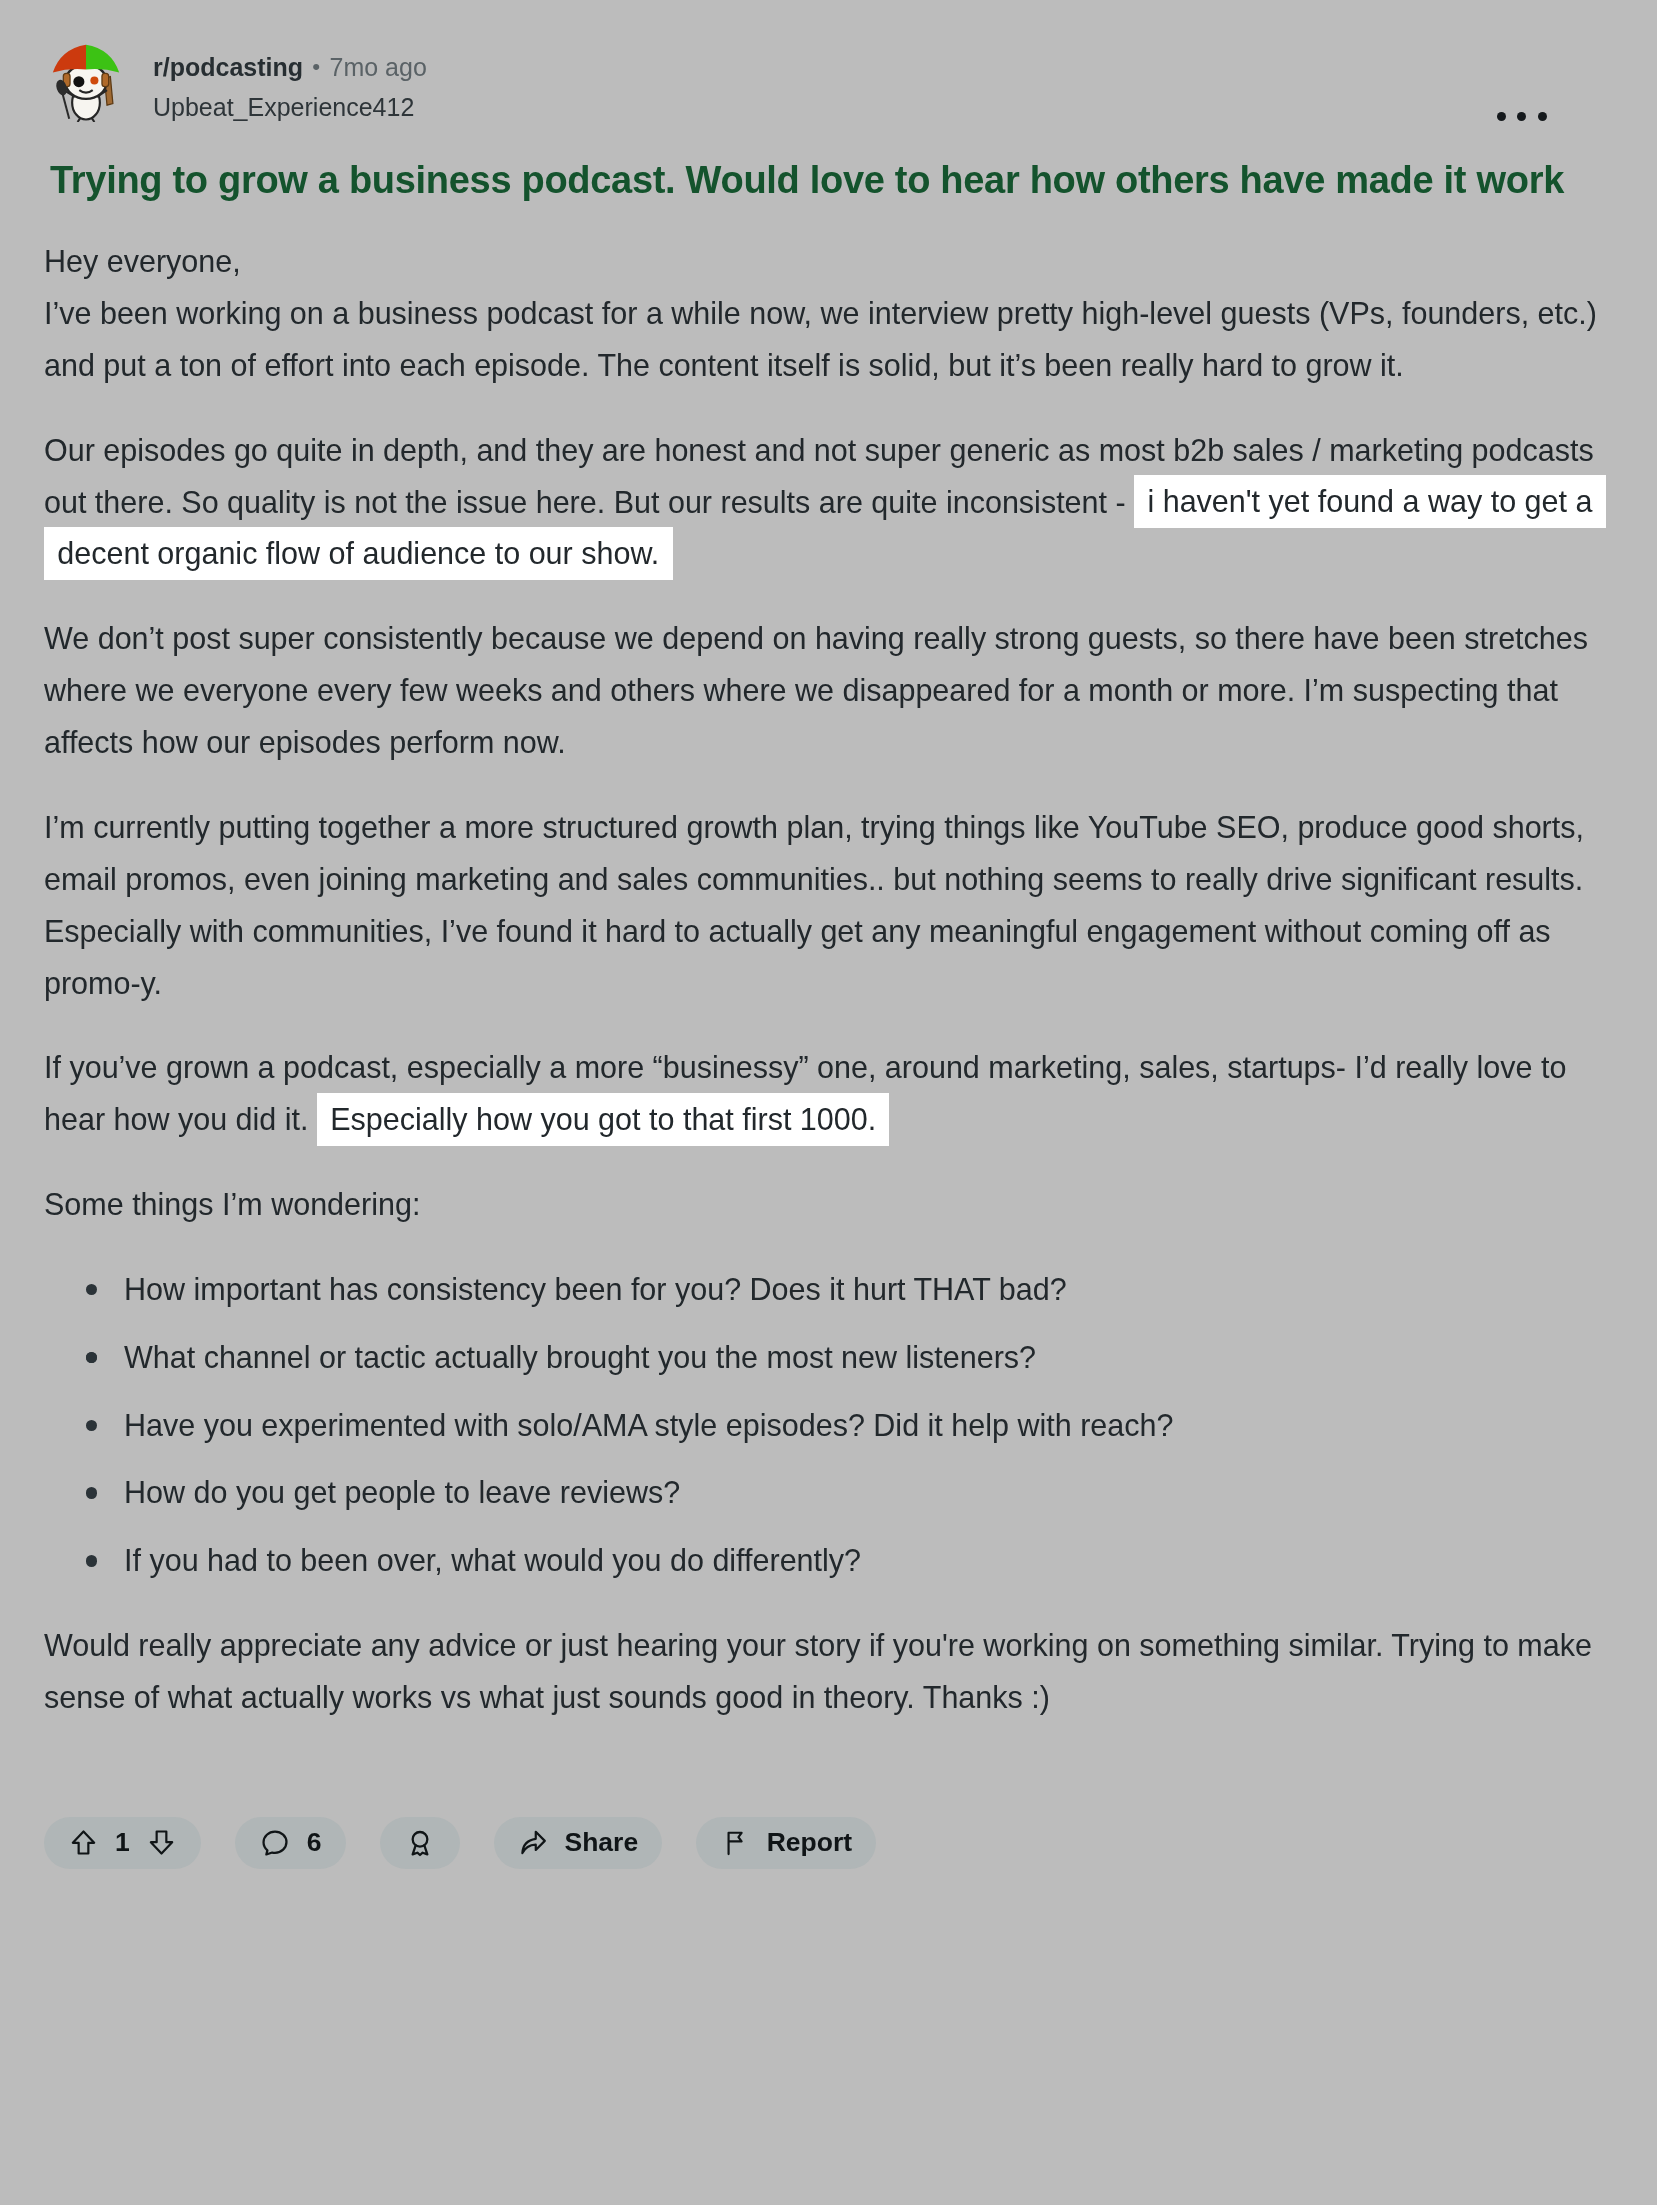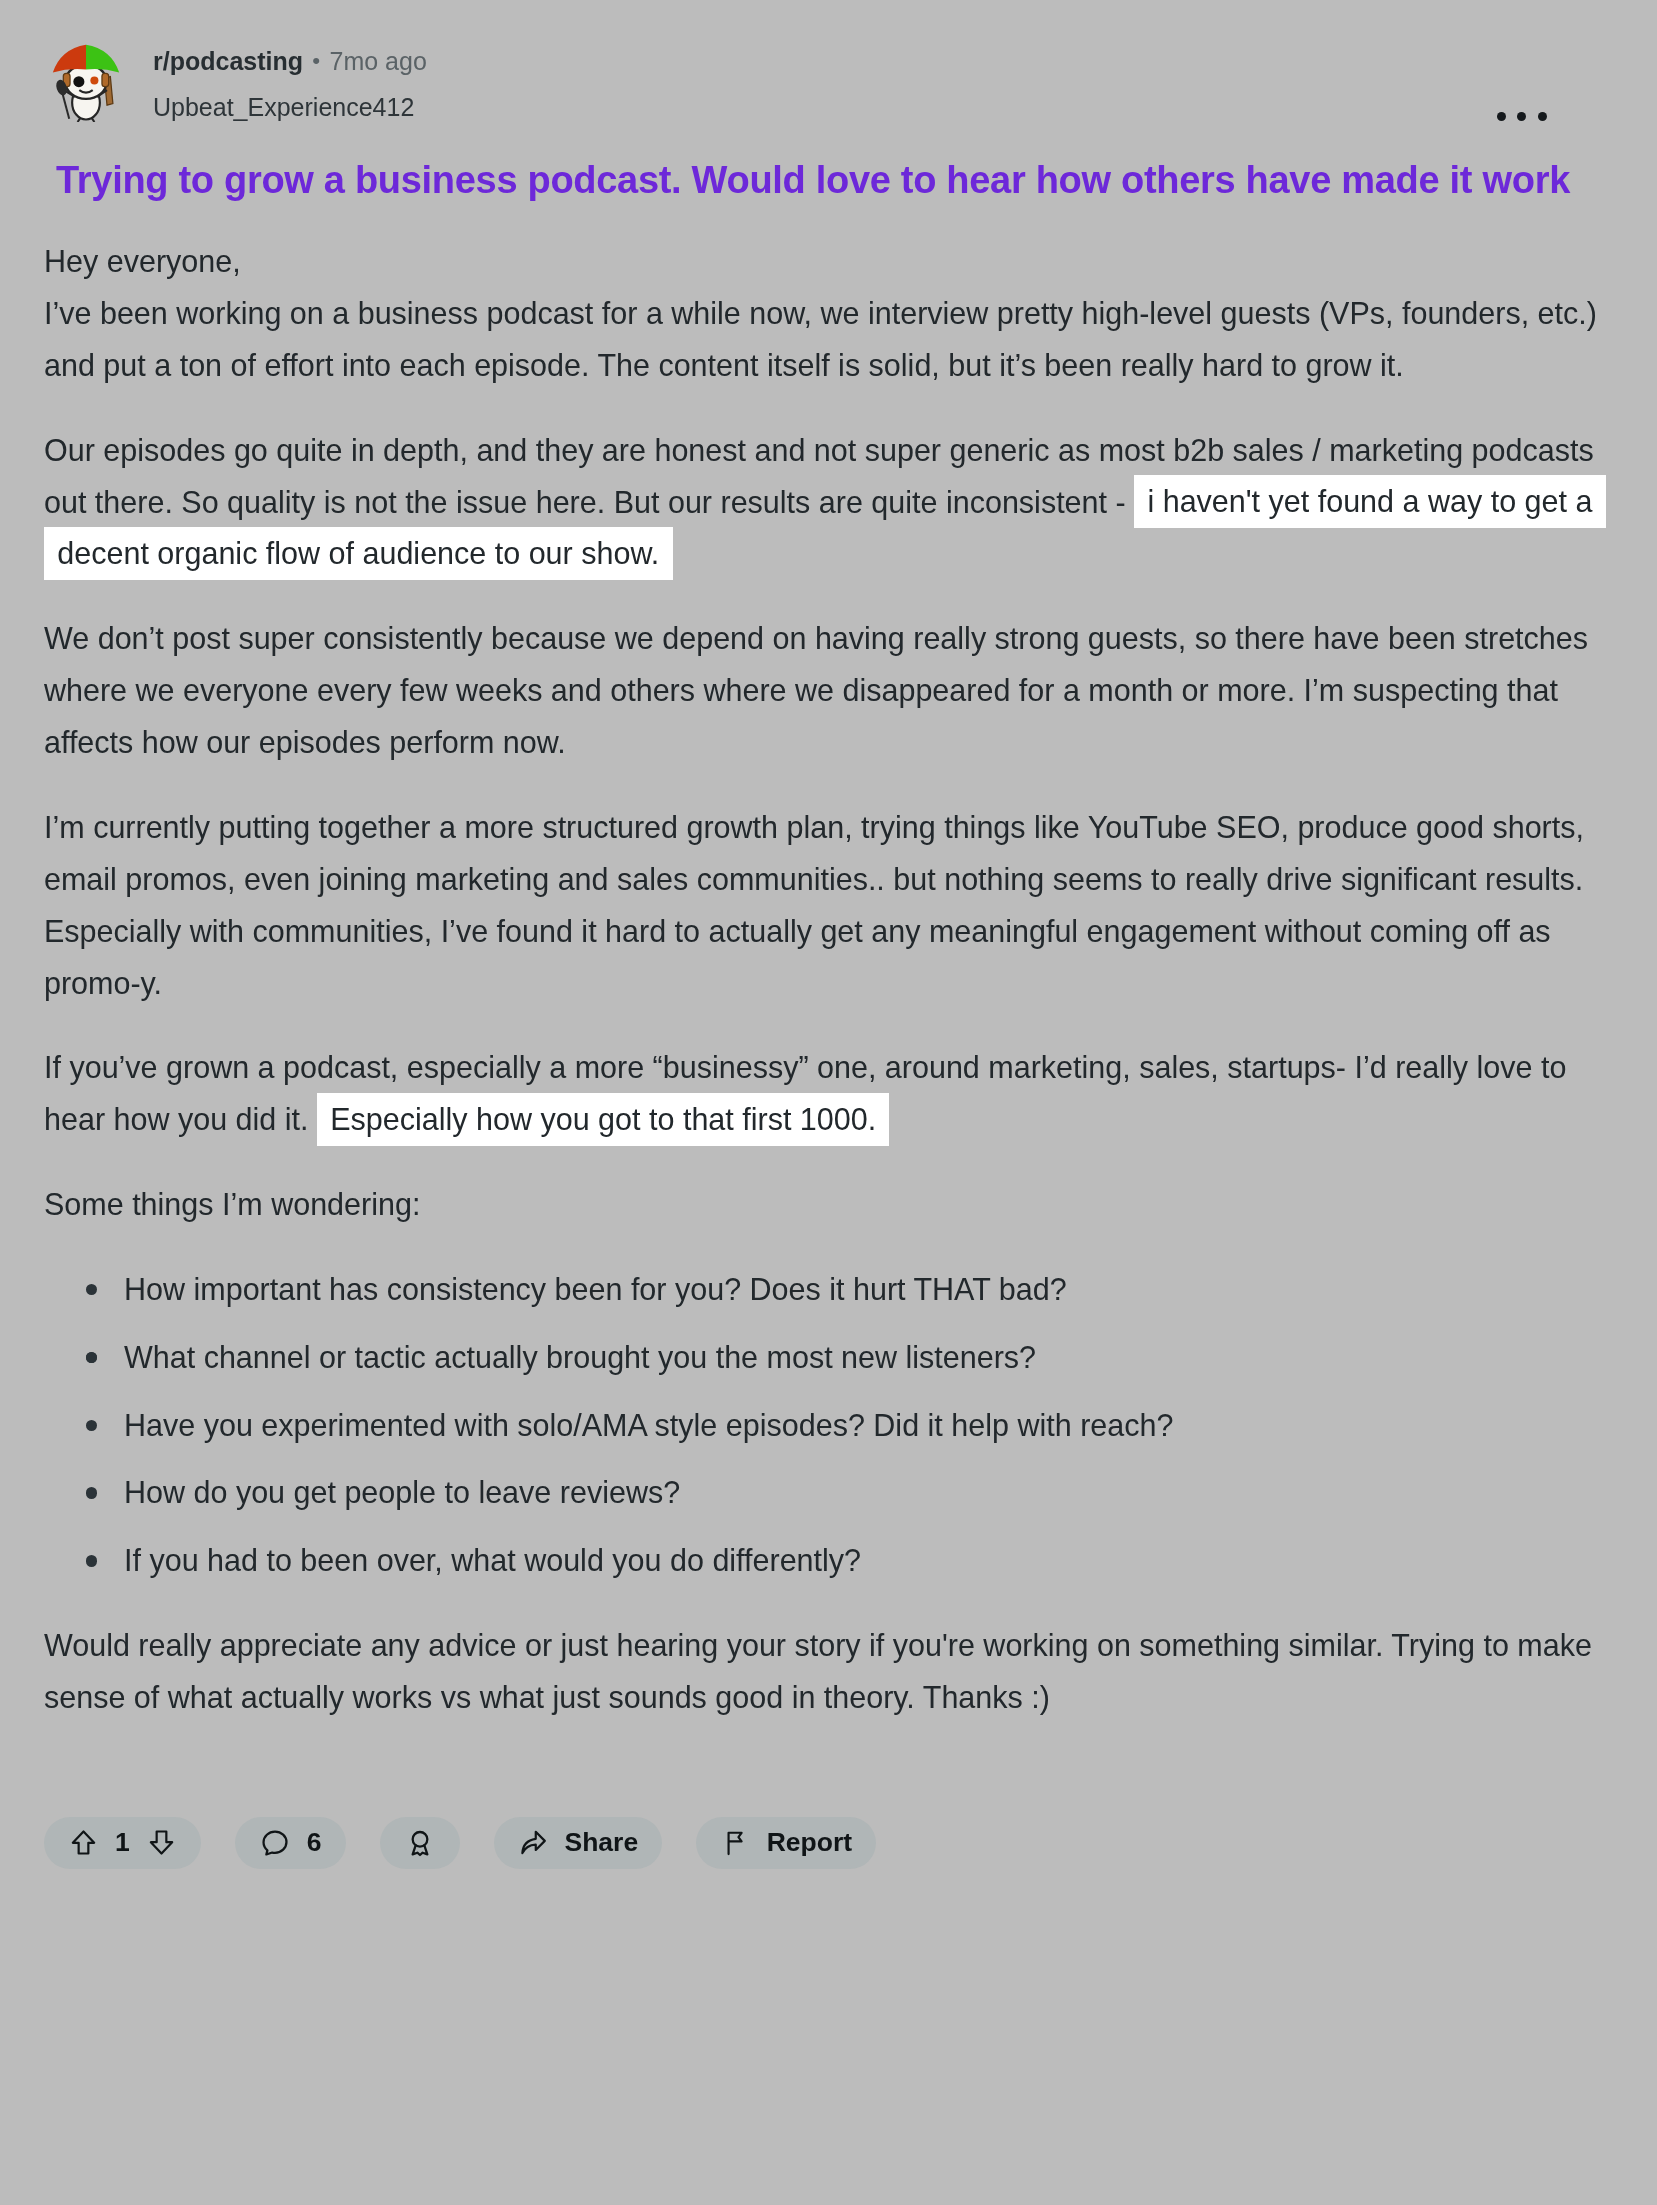--- a/index.html
+++ b/index.html
@@ -12,28 +12,28 @@
   }
   .container { padding:38px 49px 0 44px; }
 
   
   .post-header { display:flex; gap:25px; align-items:flex-end; position:relative; }
   .avatar { width:84px; height:84px; flex:none; }
   .meta { padding-top:5.3px; }
   .meta-line1 { font-size:25px; line-height:1.22; color:#5a6266; display:flex; align-items:center; gap:9.3px; }
   .subreddit { font-weight:700; color:#272e32; }
   .meta-sep { font-size:22.5px; color:#5a6266; }
-  .meta-line2 { font-size:25px; color:#2e3539; margin-top:16px; line-height:1.2; }
+  .meta-line2 { font-size:25px; color:#2e3539; margin-top:10px; line-height:1.2; }
   .menu { position:absolute; top:74px; right:61px; display:flex; gap:11.3px; cursor:pointer; }
   .menu .mdot { width:9.3px; height:9.3px; border-radius:50%; background:#15191c; }
 
   
   h1.title {
-    font-size:38px; line-height:1.34; font-weight:700; color:#6d28d9;
-    margin:33px 12px 0; max-width:1544px; letter-spacing:-0.3px;
+    font-size:38px; line-height:1.34; font-weight:700; color:#14532d;
+    margin:33px 6px 0; max-width:1544px; letter-spacing:-0.3px;
   }
   .body { margin-top:30.5px; font-size:30.5px; line-height:1.7; max-width:1572px; color:#22282c; }
   .body p { margin:0 0 33px; }
   .hl {
     background:#ffffff; padding:9.3px 13.3px;
     box-decoration-break:clone; -webkit-box-decoration-break:clone;
   }
   ul.questions { list-style:none; margin:0 0 33px; padding:0; }
   ul.questions li { position:relative; padding-left:80px; margin:6.6px 0 16px; }
   .bullet-dot { position:absolute; left:42px; top:20px; width:11.3px; height:11.3px; border-radius:50%; background:#2b3338; }

